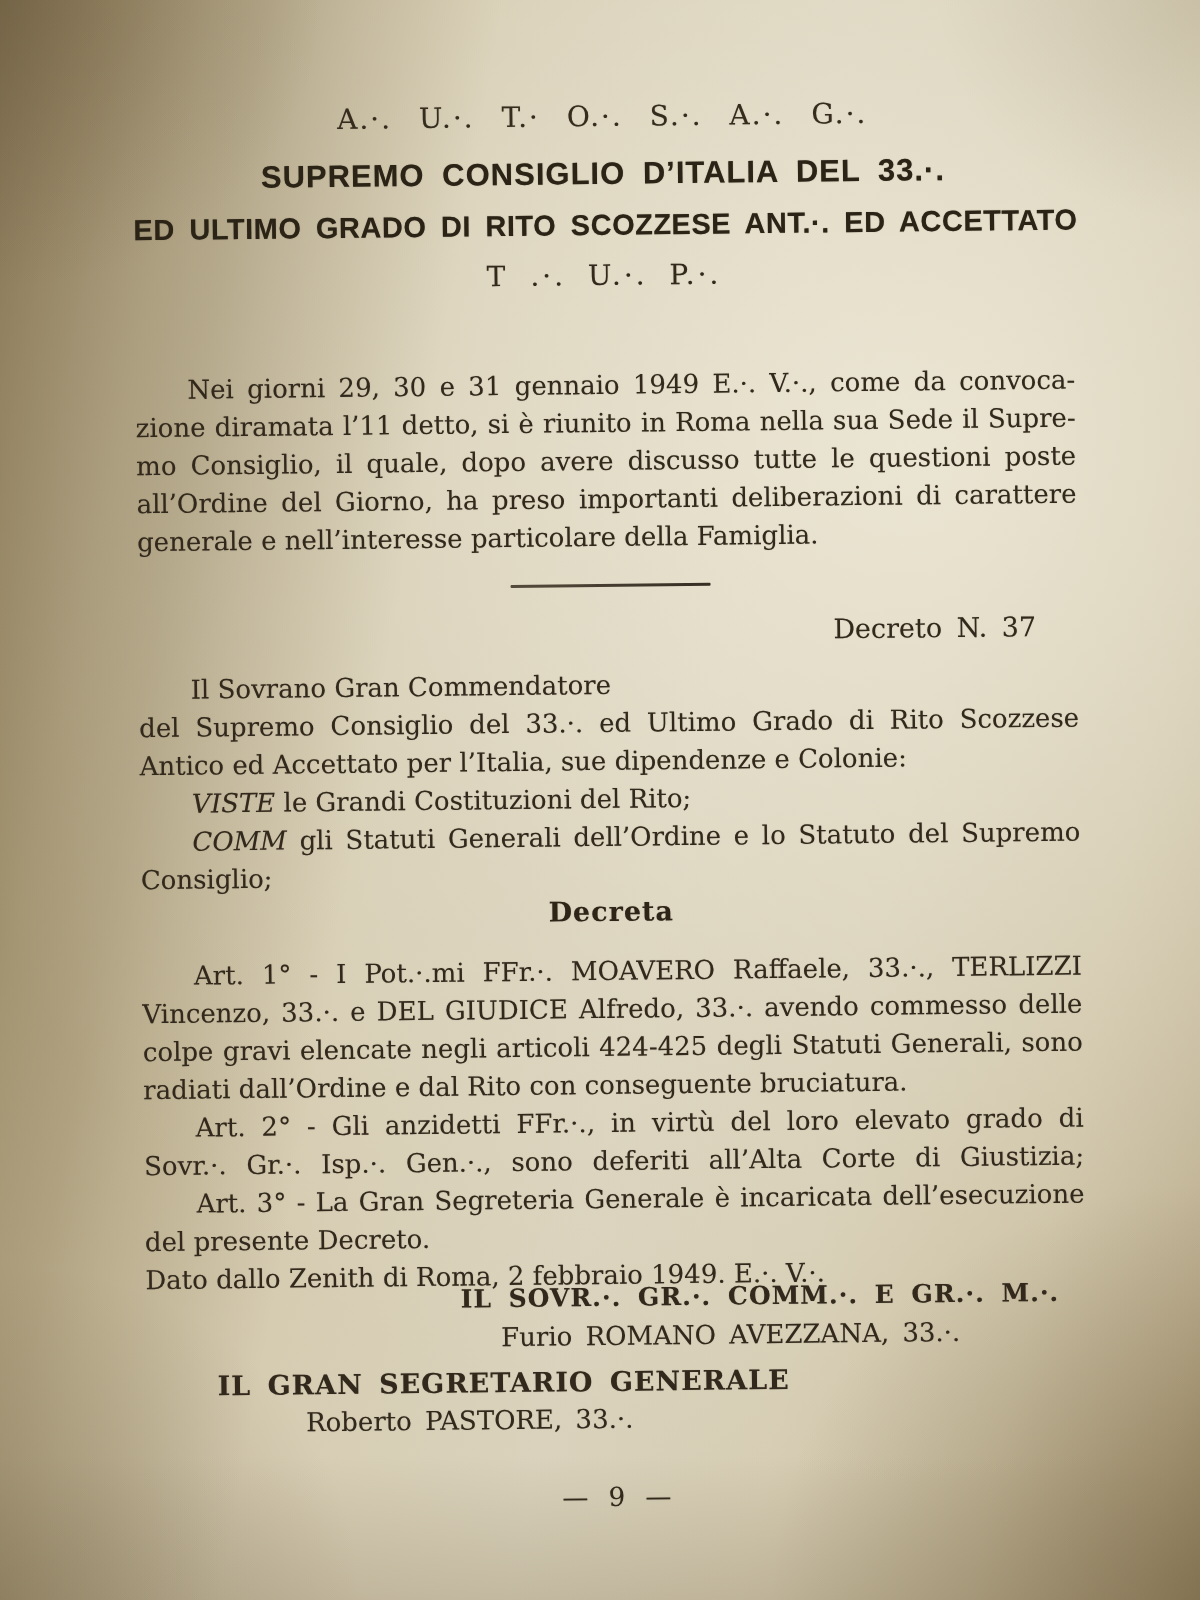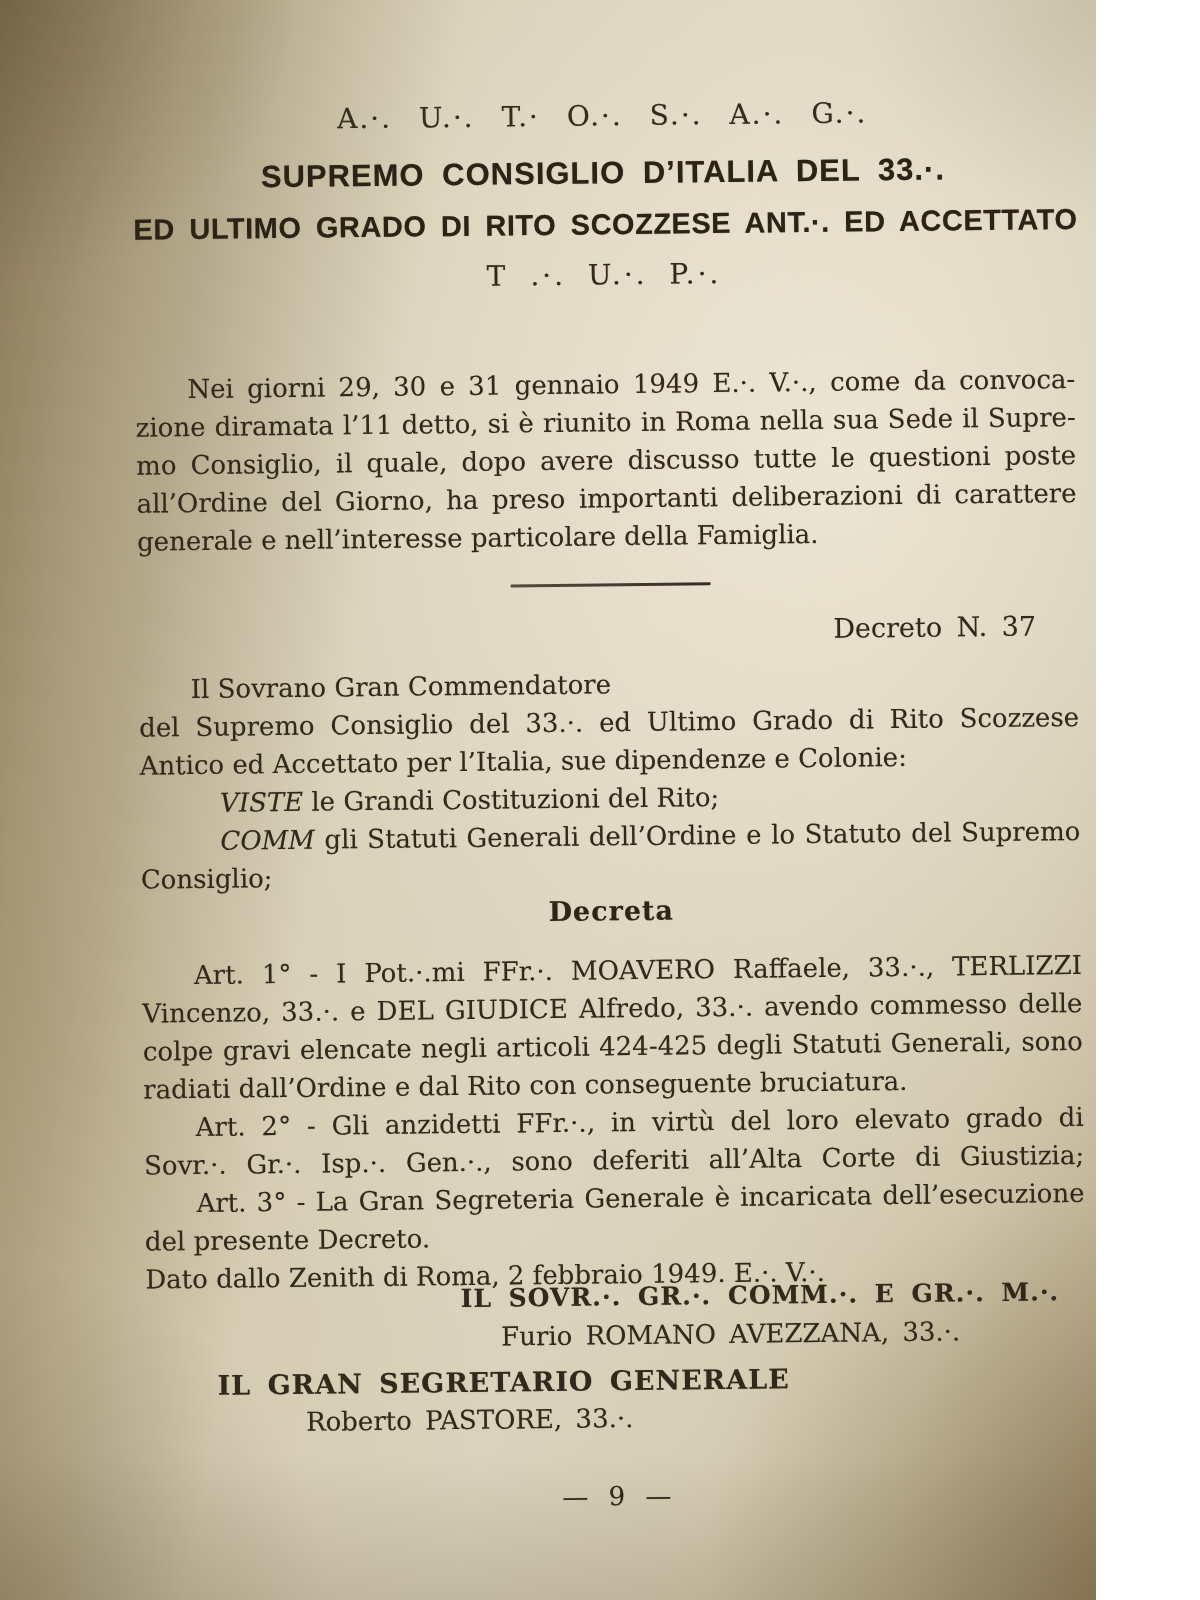--- a/index.html
+++ b/index.html
@@ -1,21 +1,21 @@
 <!DOCTYPE html>
 <html><head>
 <meta charset="utf-8">
 <style>
   html, body { margin: 0; padding: 0; }
   body { width: 1200px; height: 1600px; overflow: hidden; }
 
   
   .photo {
     position: relative;
-    width: 1096px;
+    width: 1200px;
     height: 1600px;
     overflow: hidden;
     background:
       radial-gradient(55% 40% at 100% 100%, rgba(96,80,52,0.40), rgba(96,80,52,0) 65%),
       radial-gradient(50% 35% at 0% 100%, rgba(96,80,52,0.32), rgba(96,80,52,0) 60%),
       radial-gradient(45% 30% at 0% 0%, rgba(90,74,48,0.30), rgba(90,74,48,0) 60%),
       radial-gradient(40% 25% at 100% 0%, rgba(110,94,62,0.16), rgba(110,94,62,0) 55%),
       linear-gradient(100deg, rgba(104,88,58,0.42) 0%, rgba(104,88,58,0.26) 18%, rgba(104,88,58,0) 34%),
       linear-gradient(to top, rgba(110,94,62,0.22) 0%, rgba(110,94,62,0) 9%),
       radial-gradient(120% 90% at 76% 28%, rgba(238,233,216,0.85) 0%, rgba(224,217,196,0.55) 42%, rgba(224,217,196,0) 72%),
@@ -51,21 +51,21 @@
     text-shadow: 0 0 1px rgba(43,35,22,0.45);
   }
   .title1 { top: 156px; font-size: 31px; letter-spacing: 1px; word-spacing: 8px; }
   .title2 { top: 209px; font-size: 29px; letter-spacing: 0.5px; word-spacing: 6px; }
   .tup { top: 259px; font-size: 28px; letter-spacing: 3px; word-spacing: 10px; }
 
   .bodytext { font-size: 26px; line-height: 38px; }
   .line { min-height: 38px; }
   .line.indent { padding-left: 52px; }
   .line.just { text-align: justify; text-align-last: justify; }
-  .it { font-style: italic; margin-left: 28px; }
+  .it { font-style: italic; }
 
   .intro { top: 366px; }
 
   .divider {
     position: absolute;
     top: 584px; left: 513px;
     width: 200px; height: 3px;
     background: linear-gradient(to right, rgba(60,50,36,0.85), rgba(45,36,26,0.95));
     border-radius: 1px;
   }

